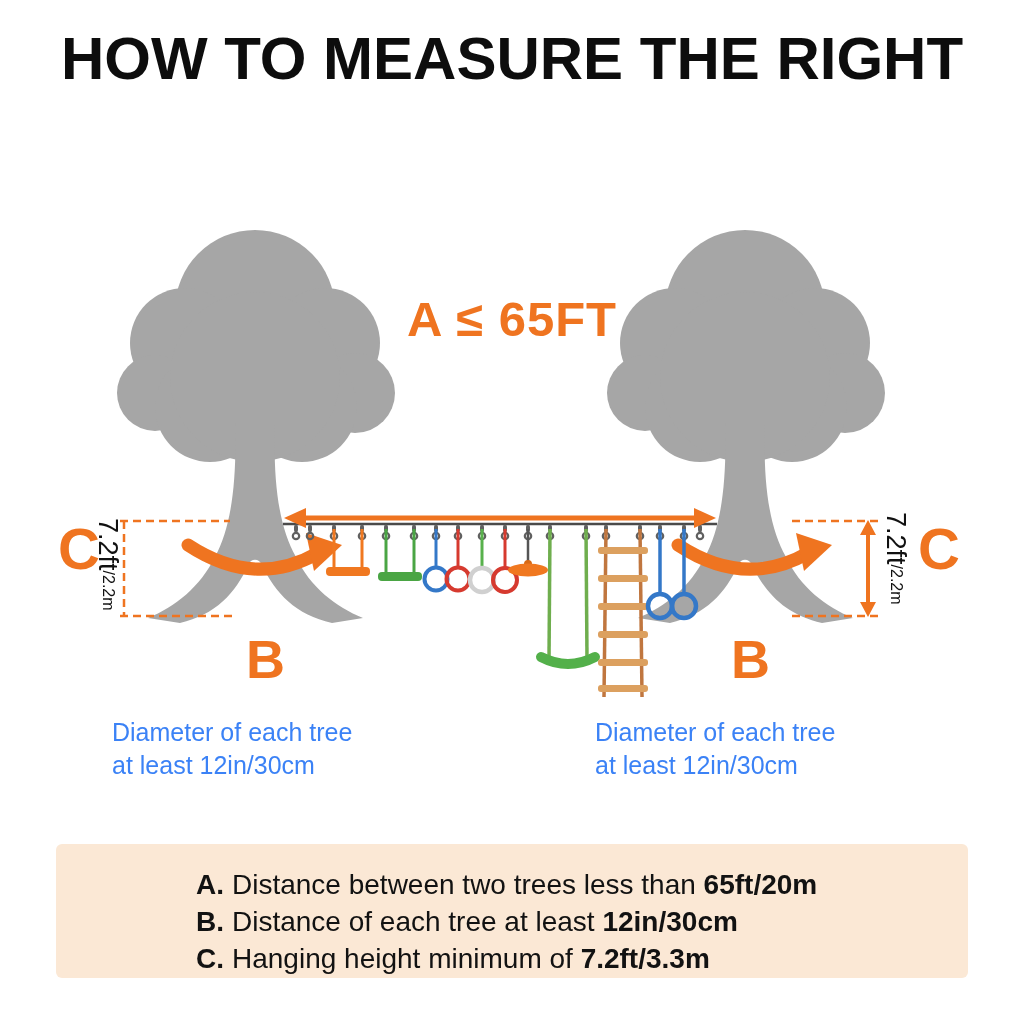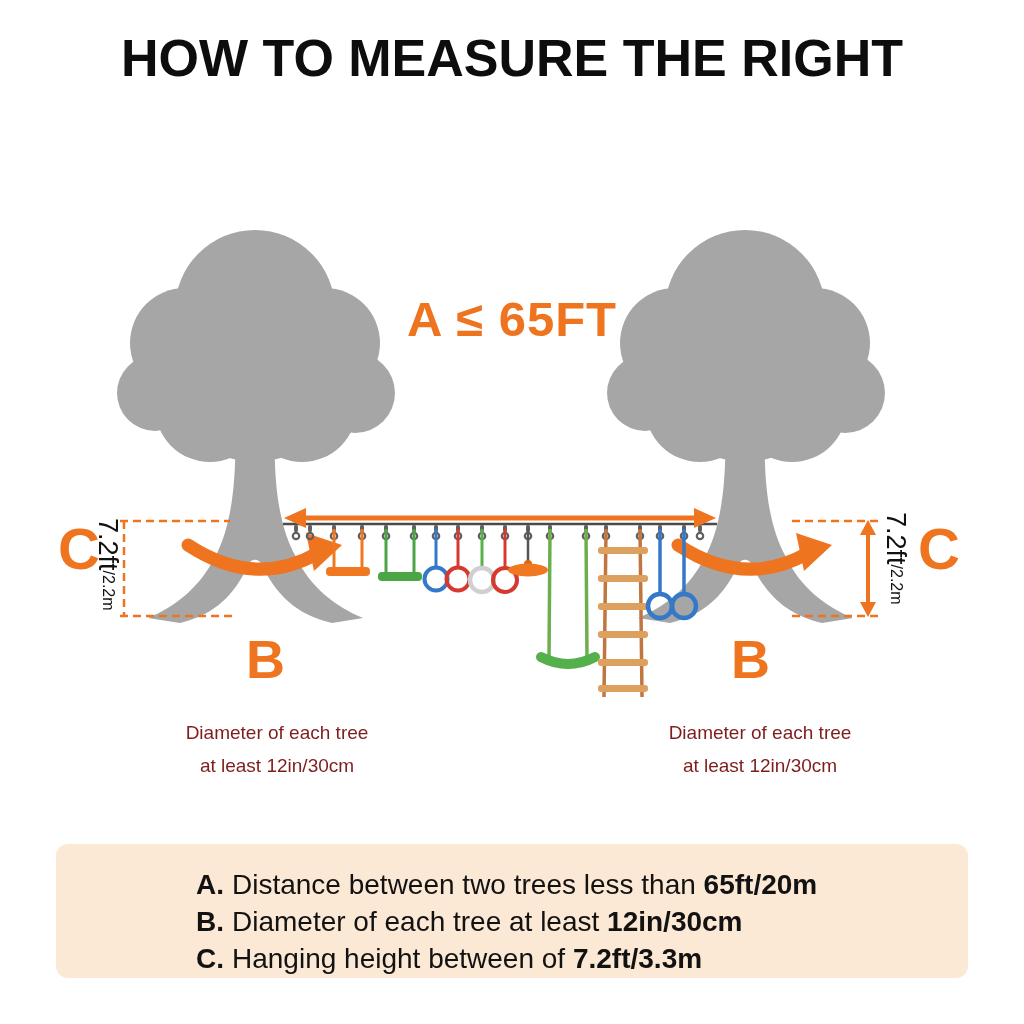--- a/index.html
+++ b/index.html
@@ -6,47 +6,47 @@
     --accent-orange:#ef7420;
     --legend-bg:#fbe8d5;
     --text:#111111;
     --tree-gray:#a6a6a6;
   }
   *{margin:0;padding:0;box-sizing:border-box;}
   html,body{width:1024px;height:1024px;background:#ffffff;overflow:hidden;}
   body{font-family:"Liberation Sans","DejaVu Sans",sans-serif;color:var(--text);position:relative;}
   .abs{position:absolute;}
 
-  .title{top:30px;left:0;width:1024px;text-align:center;font-size:52px;line-height:57px;
+  .title{top:30px;left:0;width:1024px;text-align:center;font-size:60px;line-height:57px;
          font-weight:800;letter-spacing:0px;color:#0d0d0d;}
   .distance-label{top:291px;left:0;width:1024px;text-align:center;font-size:49px;font-weight:800;
                   color:var(--accent-orange);letter-spacing:1px;}
 
   .diagram-svg{top:215px;left:0;width:1024px;height:600px;}
 
   .c-label{font-size:58px;font-weight:800;color:var(--accent-orange);}
   .c-left{left:58px;top:515px;}
   .c-right{left:918px;top:515px;}
 
   .b-label{font-size:54px;font-weight:800;color:var(--accent-orange);}
   .b-left{left:246px;top:628px;}
   .b-right{left:731px;top:628px;}
 
   .vlabel{writing-mode:vertical-rl;color:var(--text);white-space:nowrap;}
   .vlabel .vmain{font-size:27px;}
   .vlabel .vsub{font-size:16px;}
   .vlabel-left{left:92px;top:518px;}
   .vlabel-right{left:880px;top:512px;}
 
-  .caption{width:330px;text-align:center;font-size:19px;line-height:33px;color:#7f1d1d;}
+  .caption{width:330px;font-size:25px;line-height:33px;color:#3b82f6;}
   .caption-left{left:112px;top:716px;}
   .caption-right{left:595px;top:716px;}
 
   .legend-panel{left:56px;top:844px;width:912px;height:134px;background:var(--legend-bg);
-                border-radius:12px;}
+                border-radius:6px;}
   .legend-content{position:absolute;left:140px;top:22px;font-size:28px;line-height:37px;color:#121212;}
   .legend-key{font-weight:700;margin-right:8px;}
   .legend-bold{font-weight:700;}
 </style>
 </head>
 <body>
 
 <div class="abs title">
   <div>HOW TO MEASURE THE RIGHT</div>
 </div>
@@ -195,19 +195,19 @@
   <div>Diameter of each tree</div>
   <div>at least 12in/30cm</div>
 </div>
 
 <div class="abs legend-panel">
   <div class="legend-content">
     <div class="legend-line">
       <span class="legend-key">A.</span><span>Distance between two trees less than </span><span class="legend-bold">65ft/20m</span>
     </div>
     <div class="legend-line">
-      <span class="legend-key">B.</span><span>Diameter of each tree at least </span><span class="legend-bold">12in/30cm</span>
+      <span class="legend-key">B.</span><span>Distance of each tree at least </span><span class="legend-bold">12in/30cm</span>
     </div>
     <div class="legend-line">
-      <span class="legend-key">C.</span><span>Hanging height between of </span><span class="legend-bold">7.2ft/3.3m</span>
+      <span class="legend-key">C.</span><span>Hanging height minimum of </span><span class="legend-bold">7.2ft/3.3m</span>
     </div>
   </div>
 </div>
 
 </body></html>

